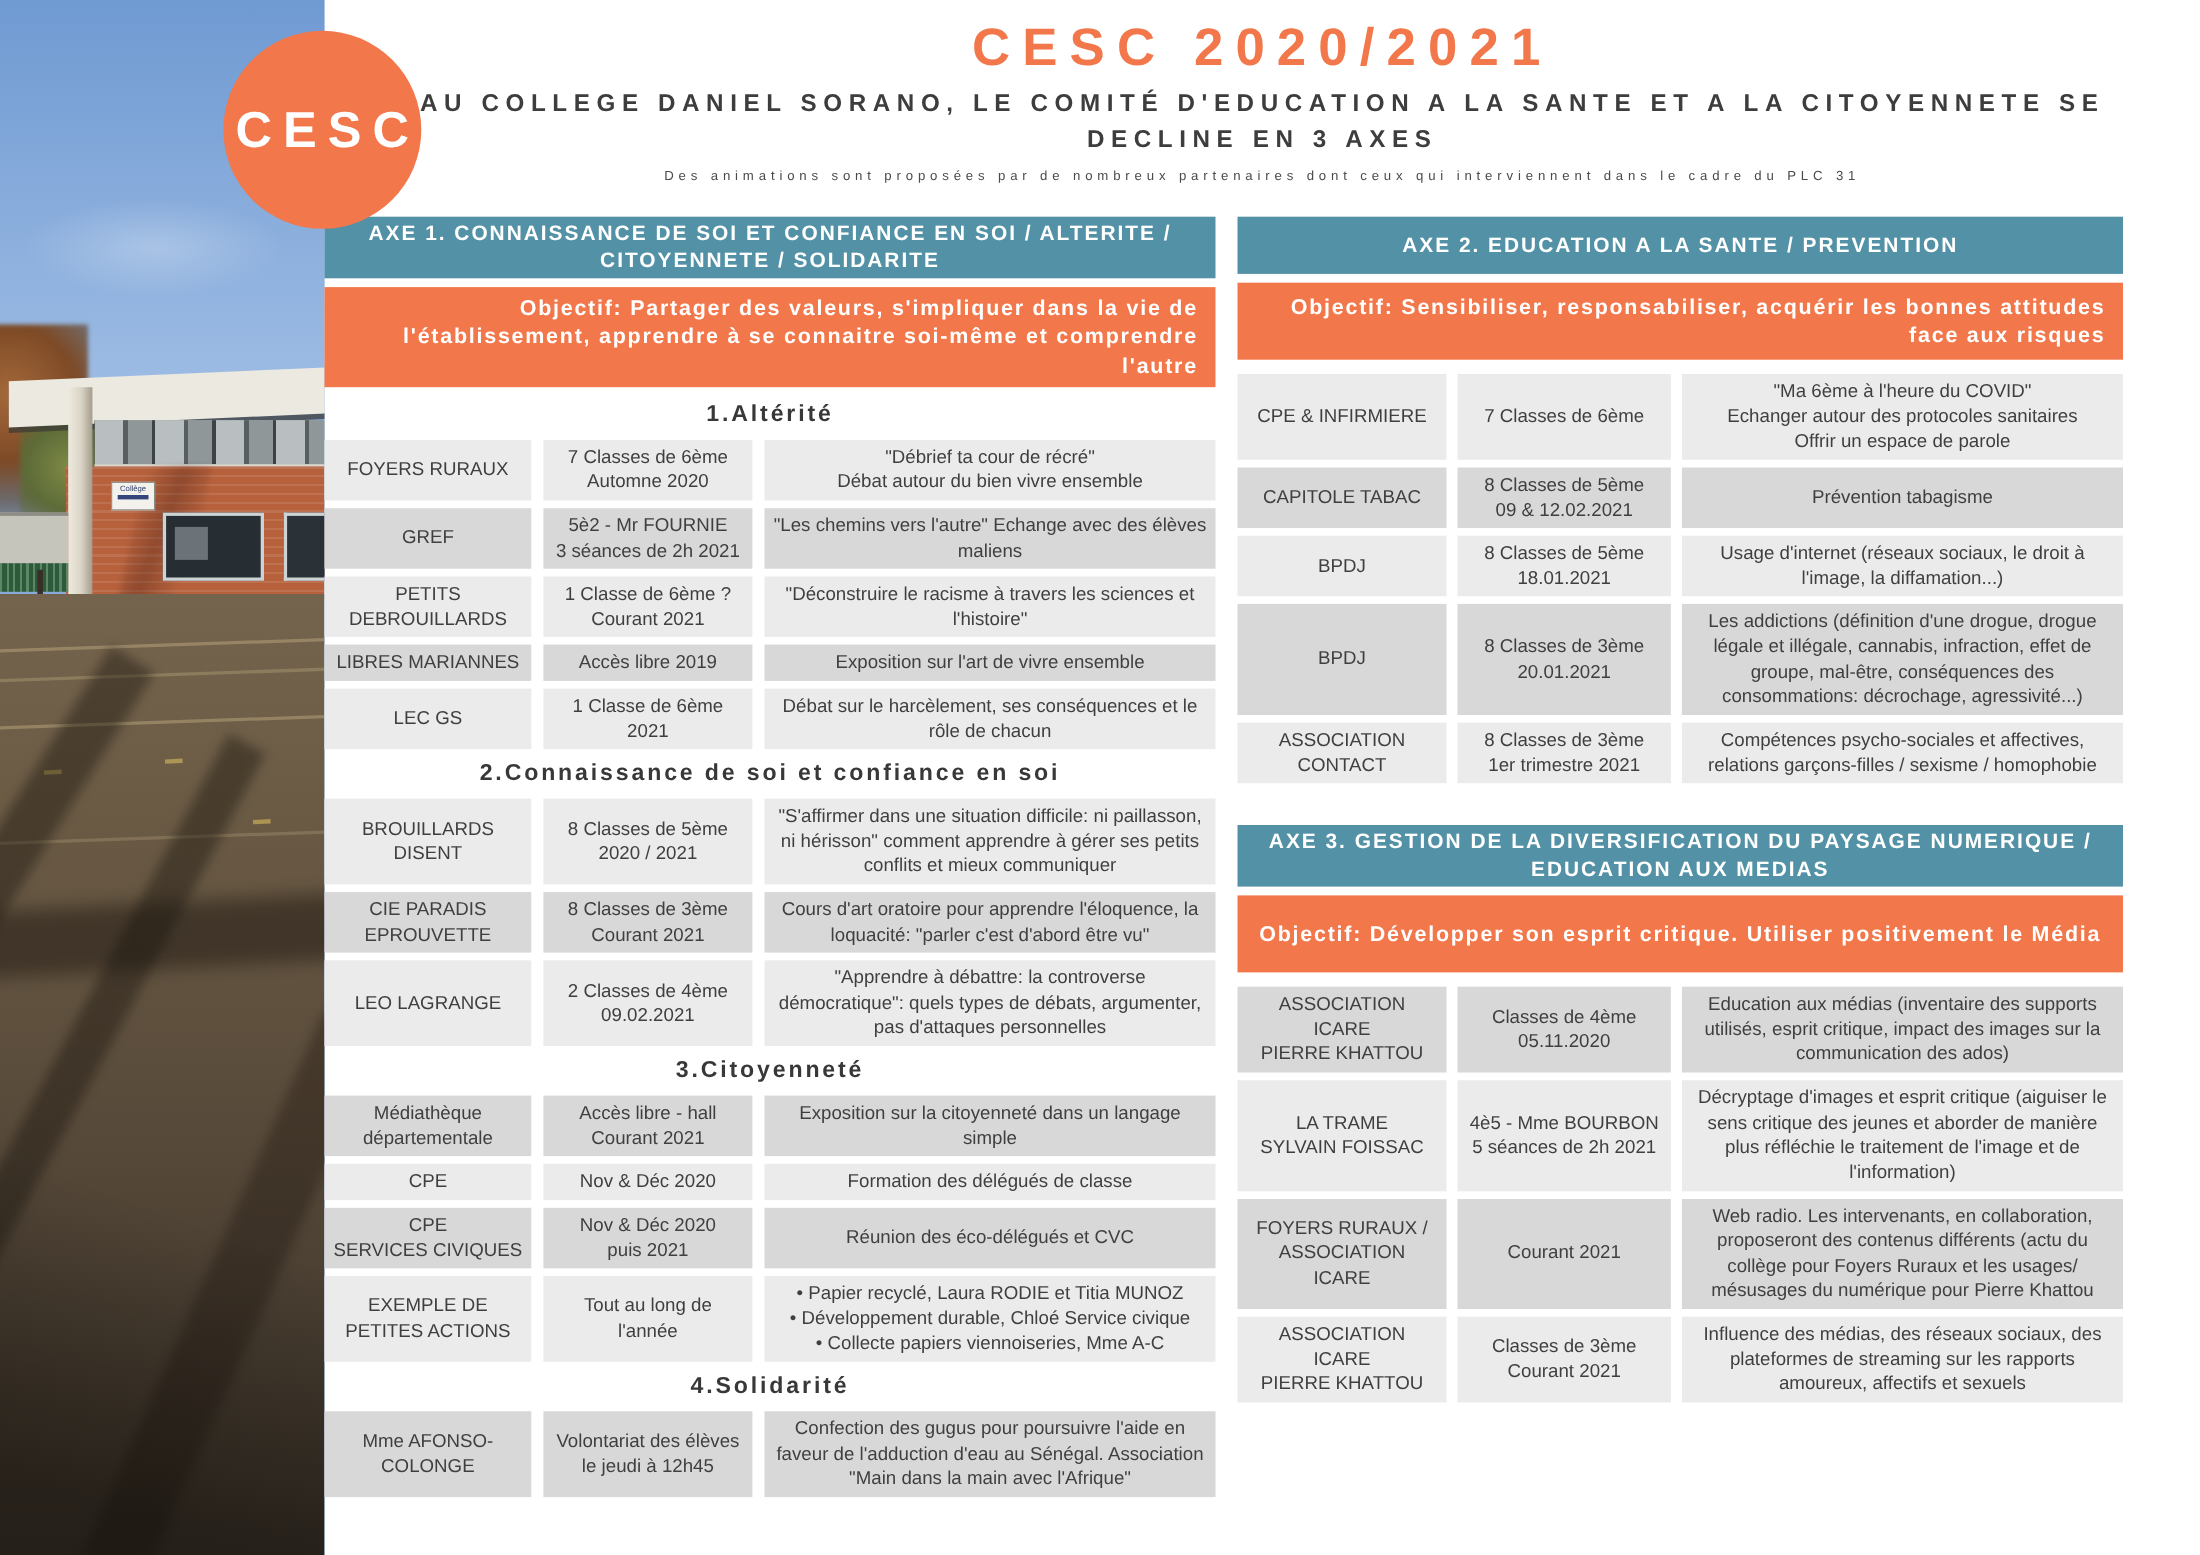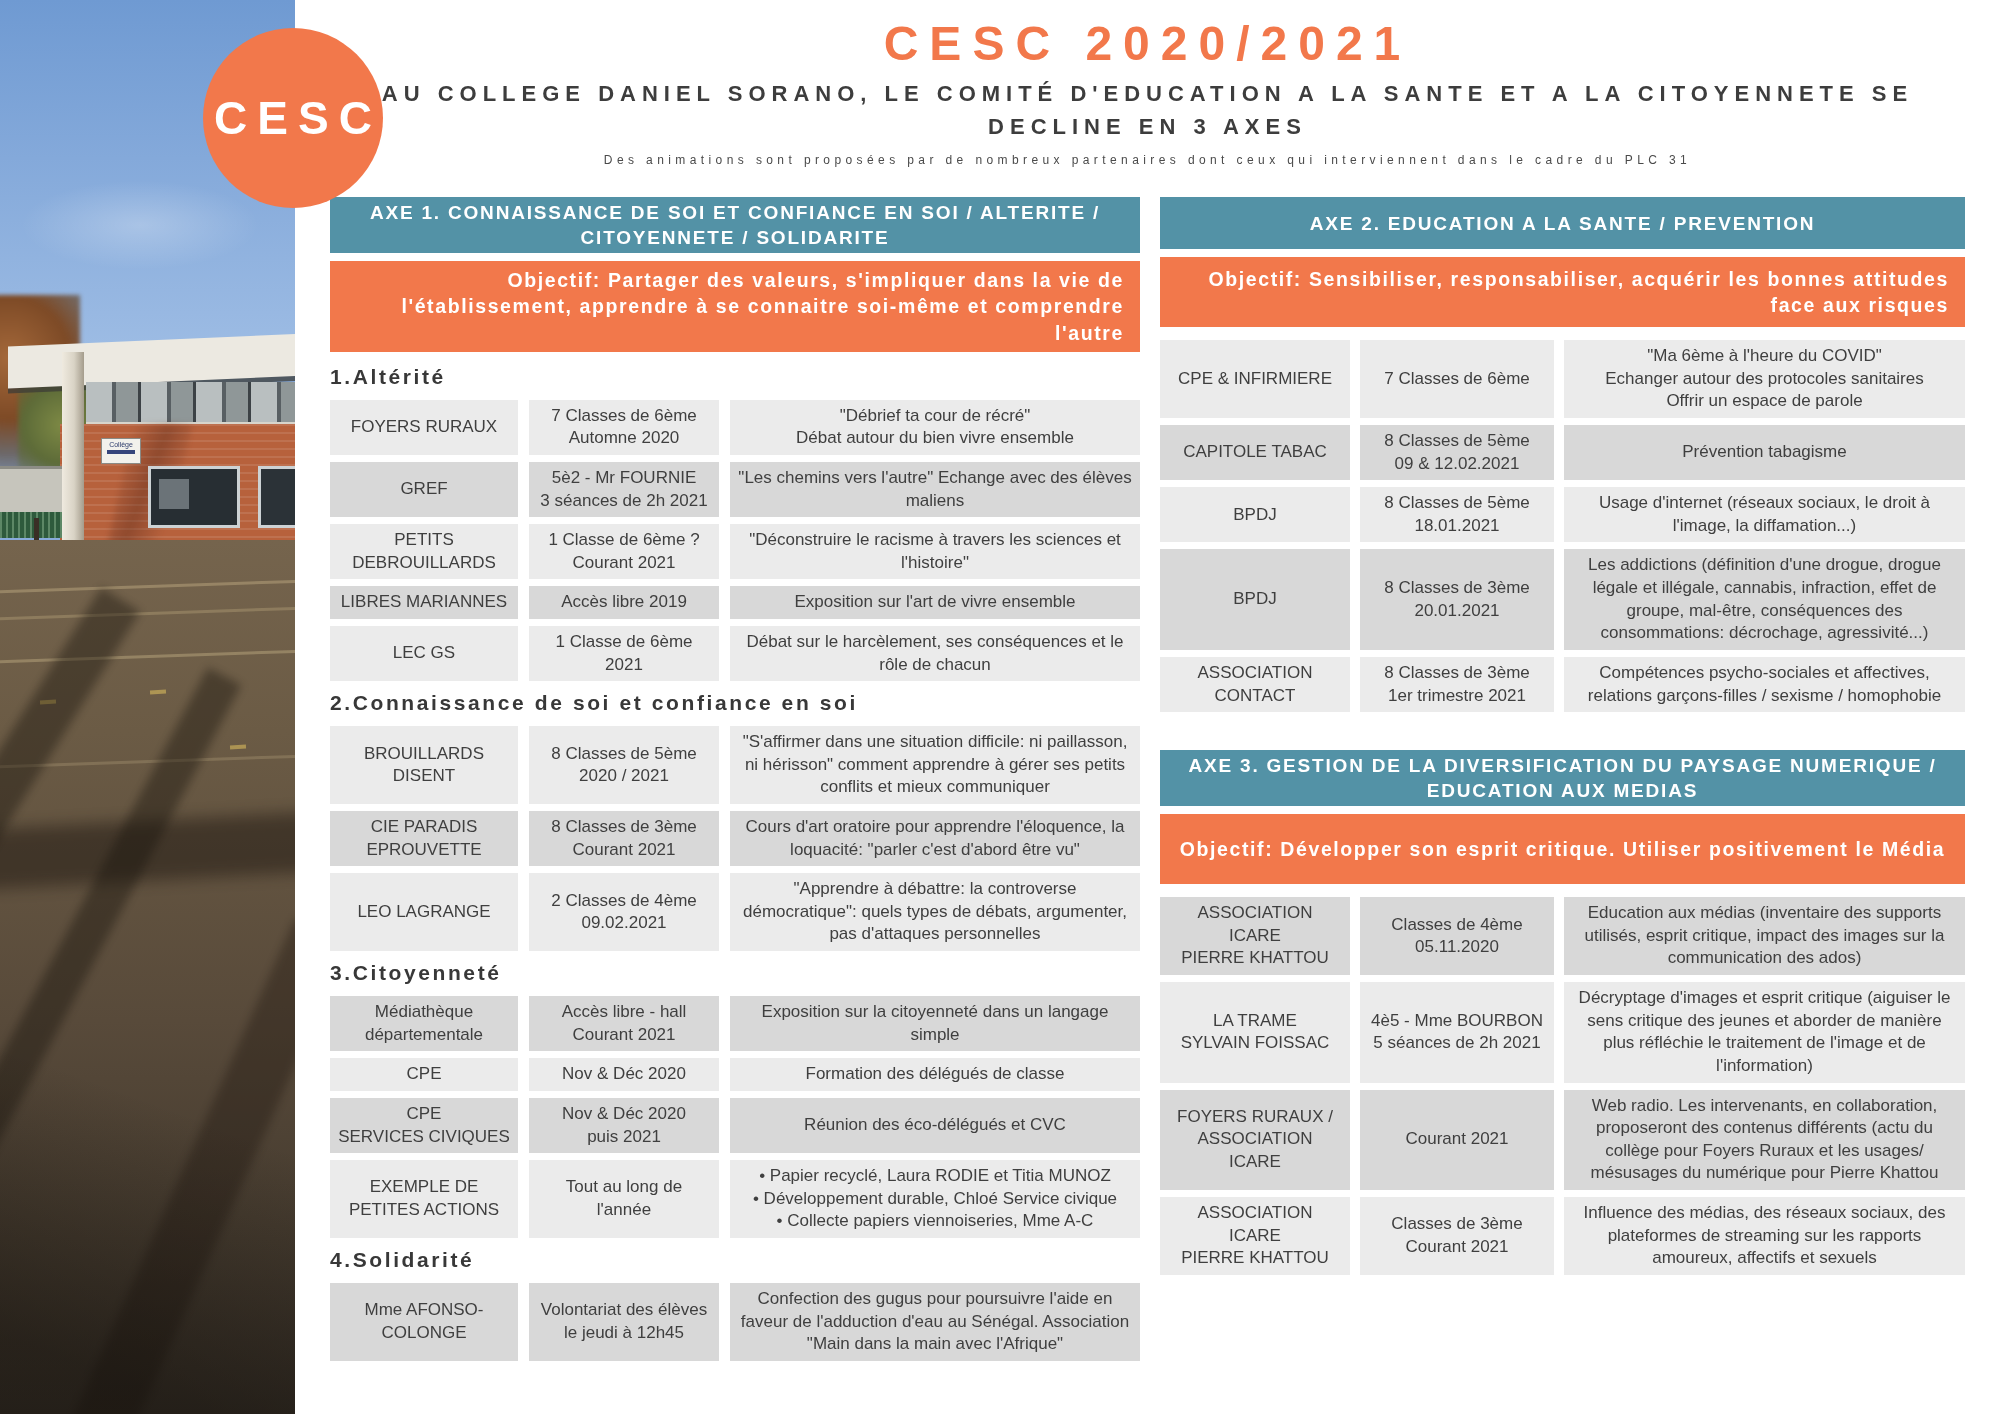--- a/index.html
+++ b/index.html
@@ -70,35 +70,35 @@
   .logo-circle span{color:#fff;font-size:46px;font-weight:bold;letter-spacing:10px;margin-right:-10px;}
 
   
   .content{position:absolute;left:295px;top:0;width:1705px;height:1044px;}
   .header-block{width:1655px;margin:16px 0 0 25px;text-align:center;}
   .page-title{color:var(--orange,#f2784b);font-size:48px;font-weight:bold;letter-spacing:11px;line-height:1.15;}
   .page-subtitle{margin-top:6px;color:#3d3d3d;font-size:22px;font-weight:600;letter-spacing:6px;
       line-height:1.5;white-space:pre-line;}
   .page-tagline{margin-top:10px;color:#4a4a4a;font-size:12px;font-weight:500;letter-spacing:4.4px;white-space:nowrap;}
 
-  .columns{display:flex;gap:20px;padding-left:35px;margin-top:30px;}
+  .columns{display:flex;gap:20px;margin-top:30px;}
   .col-left{width:810px;flex:none;}
   .col-right{width:805px;flex:none;}
 
   .axe-header{background:var(--teal,#5392a6);color:#fff;font-weight:bold;font-size:19px;
       letter-spacing:1.8px;line-height:1.32;text-align:center;min-height:52px;
       display:flex;align-items:center;justify-content:center;padding:3px 14px;box-sizing:border-box;}
   .objectif{background:var(--orange,#f37e4e);color:#fff;font-weight:bold;font-size:19.5px;
       letter-spacing:1.6px;line-height:1.34;text-align:right;min-height:70px;margin-top:8px;
       display:flex;align-items:center;justify-content:center;padding:6px 16px;box-sizing:border-box;}
   .axe-body{margin-top:13px;}
   .axe2-gap{margin-top:38px;}
 
   .section-heading{font-size:21px;font-weight:bold;letter-spacing:2.6px;color:#383838;
-      text-align:left;margin:10px 0 11px;}
+      text-align:center;margin:10px 0 11px;}
   .trow{display:grid;grid-template-columns:188px 190px 1fr;column-gap:11px;margin-bottom:7px;}
   .col-right .trow{grid-template-columns:190px 194px 1fr;column-gap:10px;}
   .cell{display:flex;align-items:center;justify-content:center;text-align:center;
       font-size:17px;line-height:1.33;color:#3f3f3f;padding:5px 8px;white-space:pre-line;}
   .shade-light .cell{background:#ebebeb;}
   .shade-dark .cell{background:#d8d8d8;}
 </style>
 </head>
 <body>
 

